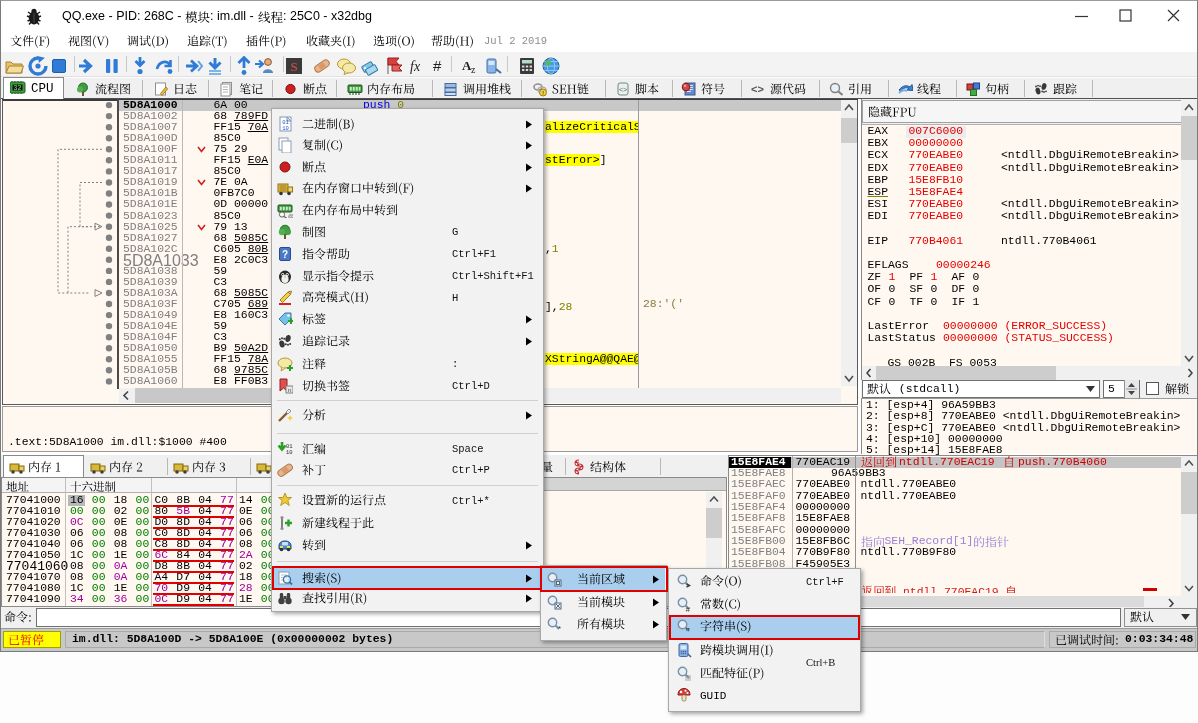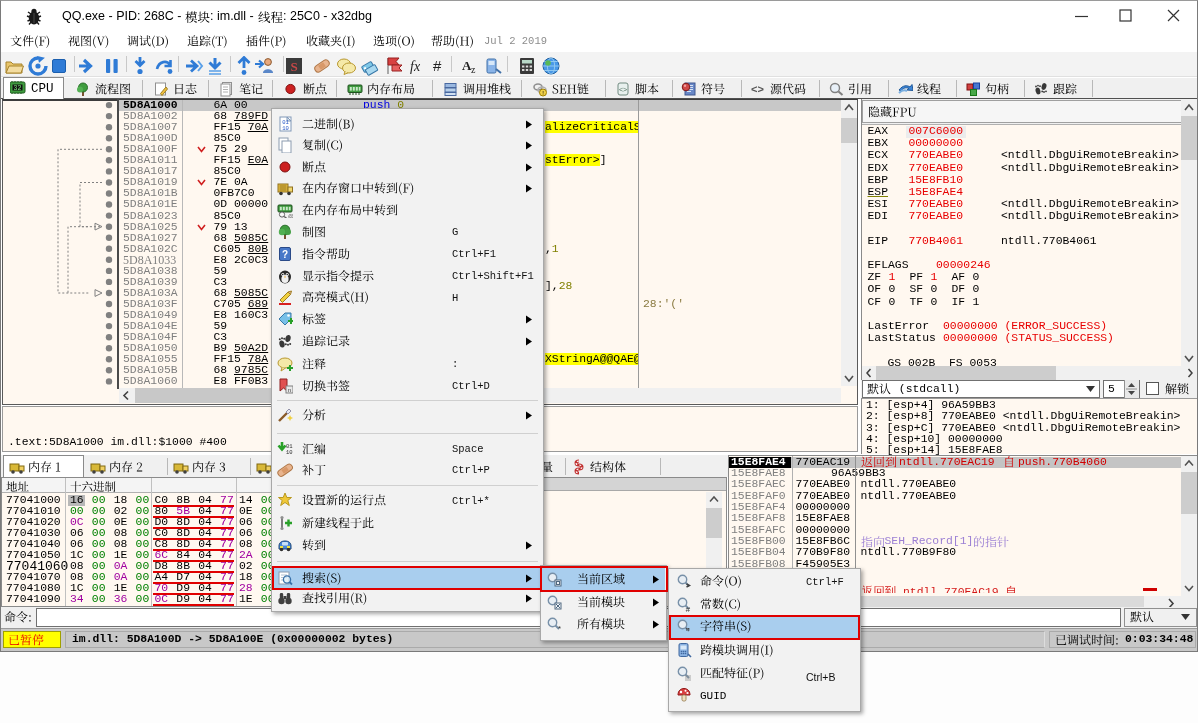--- a/index.html
+++ b/index.html
@@ -523,21 +523,21 @@
 <div style="position:absolute;left:213.5px;top:210.5px;font-family:'Liberation Mono',monospace;font-size:11.4px;line-height:11.4px;white-space:pre;color:#000;">85C0</div>
 <div style="position:absolute;left:123px;top:221.55px;font-family:'Liberation Mono',monospace;font-size:11.4px;line-height:11.4px;white-space:pre;color:#7f7f7f;">5D8A1025</div>
 <svg style="position:absolute;left:197px;top:223.55px;" width="9" height="7" viewBox="0 0 9 7">
     <path d="M1 1 L4.5 5.5 L8 1" stroke="#d02020" stroke-width="1.6" fill="none"></path>
   </svg>
 <div style="position:absolute;left:213.5px;top:221.55px;font-family:'Liberation Mono',monospace;font-size:11.4px;line-height:11.4px;white-space:pre;color:#000;">79 13</div>
 <div style="position:absolute;left:123px;top:232.60000000000002px;font-family:'Liberation Mono',monospace;font-size:11.4px;line-height:11.4px;white-space:pre;color:#7f7f7f;">5D8A1027</div>
 <div style="position:absolute;left:213.5px;top:232.60000000000002px;font-family:'Liberation Mono',monospace;font-size:11.4px;line-height:11.4px;white-space:pre;color:#000;">68 <span style="text-decoration:underline">5085C</span></div>
 <div style="position:absolute;left:123px;top:243.65px;font-family:'Liberation Mono',monospace;font-size:11.4px;line-height:11.4px;white-space:pre;color:#7f7f7f;">5D8A102C</div>
 <div style="position:absolute;left:213.5px;top:243.65px;font-family:'Liberation Mono',monospace;font-size:11.4px;line-height:11.4px;white-space:pre;color:#000;">C605 <span style="text-decoration:underline">80B</span></div>
-<div style="position:absolute;left:123px;top:254.70000000000002px;font-family:Liberation Serif, serif;font-size:12px;line-height:11.4px;white-space:pre;color:#7f7f7f;text-align:right;">5D8A1033</div>
+<div style="position:absolute;left:123px;top:254.70000000000002px;font-family:Liberation Sans, sans-serif;font-size:16px;line-height:11.4px;white-space:pre;color:#7f7f7f;text-align:right;">5D8A1033</div>
 <div style="position:absolute;left:213.5px;top:254.70000000000002px;font-family:'Liberation Mono',monospace;font-size:11.4px;line-height:11.4px;white-space:pre;color:#000;">E8 2C0C3</div>
 <div style="position:absolute;left:123px;top:265.75px;font-family:'Liberation Mono',monospace;font-size:11.4px;line-height:11.4px;white-space:pre;color:#7f7f7f;">5D8A1038</div>
 <div style="position:absolute;left:213.5px;top:265.75px;font-family:'Liberation Mono',monospace;font-size:11.4px;line-height:11.4px;white-space:pre;color:#000;">59</div>
 <div style="position:absolute;left:123px;top:276.8px;font-family:'Liberation Mono',monospace;font-size:11.4px;line-height:11.4px;white-space:pre;color:#7f7f7f;">5D8A1039</div>
 <div style="position:absolute;left:213.5px;top:276.8px;font-family:'Liberation Mono',monospace;font-size:11.4px;line-height:11.4px;white-space:pre;color:#000;">C3</div>
 <div style="position:absolute;left:123px;top:287.85px;font-family:'Liberation Mono',monospace;font-size:11.4px;line-height:11.4px;white-space:pre;color:#7f7f7f;">5D8A103A</div>
 <div style="position:absolute;left:213.5px;top:287.85px;font-family:'Liberation Mono',monospace;font-size:11.4px;line-height:11.4px;white-space:pre;color:#000;">68 <span style="text-decoration:underline">5085C</span></div>
 <div style="position:absolute;left:123px;top:298.9px;font-family:'Liberation Mono',monospace;font-size:11.4px;line-height:11.4px;white-space:pre;color:#7f7f7f;">5D8A103F</div>
 <div style="position:absolute;left:213.5px;top:298.9px;font-family:'Liberation Mono',monospace;font-size:11.4px;line-height:11.4px;white-space:pre;color:#000;">C705 <span style="text-decoration:underline">689</span></div>
 <div style="position:absolute;left:123px;top:309.95000000000005px;font-family:'Liberation Mono',monospace;font-size:11.4px;line-height:11.4px;white-space:pre;color:#7f7f7f;">5D8A1049</div>
@@ -553,21 +553,21 @@
 <div style="position:absolute;left:123px;top:365.20000000000005px;font-family:'Liberation Mono',monospace;font-size:11.4px;line-height:11.4px;white-space:pre;color:#7f7f7f;">5D8A105B</div>
 <div style="position:absolute;left:213.5px;top:365.20000000000005px;font-family:'Liberation Mono',monospace;font-size:11.4px;line-height:11.4px;white-space:pre;color:#000;">68 <span style="text-decoration:underline">9785C</span></div>
 <div style="position:absolute;left:123px;top:376.25px;font-family:'Liberation Mono',monospace;font-size:11.4px;line-height:11.4px;white-space:pre;color:#7f7f7f;">5D8A1060</div>
 <div style="position:absolute;left:213.5px;top:376.25px;font-family:'Liberation Mono',monospace;font-size:11.4px;line-height:11.4px;white-space:pre;color:#000;">E8 FF0B3</div>
 <div style="position:absolute;left:363px;top:100.0px;font-family:'Liberation Mono',monospace;font-size:11.4px;line-height:11.4px;white-space:pre;color:#000;"><span style="color:#0000e0">push</span> <span style="color:#808000">0</span></div>
 <div style="position:absolute;left:545px;top:121.19999999999999px;width:93.5px;height:11.4px;background:#ffff00;overflow:hidden"></div>
 <div style="position:absolute;left:545px;top:122.1px;font-family:'Liberation Mono',monospace;font-size:11.4px;line-height:11.4px;white-space:pre;color:#000;width:93px;overflow:hidden">alizeCriticalS</div>
 <div style="position:absolute;left:545px;top:154.35px;width:56px;height:11.4px;background:#ffff00"></div>
 <div style="position:absolute;left:545px;top:155.25px;font-family:'Liberation Mono',monospace;font-size:11.4px;line-height:11.4px;white-space:pre;color:#000;">stError&gt;<span style="background:#fff8f0">]</span></div>
 <div style="position:absolute;left:545px;top:243.65px;font-family:'Liberation Mono',monospace;font-size:11.4px;line-height:11.4px;white-space:pre;color:#000;">,<span style="color:#808000">1</span></div>
-<div style="position:absolute;left:545px;top:281px;font-family:'Liberation Mono',monospace;font-size:11.4px;line-height:11.4px;white-space:pre;color:#000;">],<span style="color:#808000">28</span></div>
+<div style="position:absolute;left:545px;top:302px;font-family:'Liberation Mono',monospace;font-size:11.4px;line-height:11.4px;white-space:pre;color:#000;">],<span style="color:#808000">28</span></div>
 <div style="position:absolute;left:643px;top:298.9px;font-family:'Liberation Mono',monospace;font-size:11.4px;line-height:11.4px;white-space:pre;color:#8a7a40;">28:'('</div>
 <div style="position:absolute;left:545px;top:353.25px;width:93.5px;height:11.4px;background:#ffff00;overflow:hidden"></div>
 <div style="position:absolute;left:545px;top:354.15px;font-family:'Liberation Mono',monospace;font-size:11.4px;line-height:11.4px;white-space:pre;color:#000;width:93px;overflow:hidden">XStringA@@QAE@</div>
 <div style="position:absolute;left:182px;top:100px;width:1px;height:288px;background:#b8b8b8"></div>
 <div style="position:absolute;left:638px;top:100px;width:1px;height:288px;background:#9a9a9a"></div>
 <div style="position:absolute;left:841px;top:100px;width:16px;height:286px;background:#f0f0f0"></div>
 <svg style="position:absolute;left:841px;top:100px;" width="16" height="16" viewBox="0 0 16 16">
     <path d="M4 10 L8 5 L12 10" stroke="#505050" stroke-width="1.6" fill="none"></path>
   </svg>
 <div style="position:absolute;left:841px;top:118px;width:16px;height:25px;background:#cdcdcd"></div>
@@ -1670,21 +1670,21 @@
         <use href="#u5339" x="0"></use>
         <use href="#u914D" x="125"></use>
         <use href="#u7279" x="250"></use>
         <use href="#u5F81" x="375"></use>
         <use href="#u0028" x="500"></use>
         <use href="#u0050" x="546"></use>
         <use href="#u0029" x="626"></use>
       </g>
     </svg>
   </div>
-<div style="position:absolute;left:806px;top:672px;font-family:Liberation Sans, sans-serif;font-size:10.5px;line-height:10.5px;white-space:pre;color:#111;">Ctrl+B</div>
+<div style="position:absolute;left:806px;top:658px;font-family:Liberation Serif, serif;font-size:10.5px;line-height:10.5px;white-space:pre;color:#111;">Ctrl+B</div>
 <svg style="position:absolute;left:676px;top:687px;" width="16" height="16" viewBox="0 0 16 16">
     <path d="M2 8 C2 3.5 5 1.5 8 1.5 C11 1.5 14 3.5 14 8 Z" fill="#d84040" stroke="#901818"></path>
     <circle cx="5" cy="5" r="1.2" fill="#fff"></circle>
     <circle cx="9.5" cy="3.8" r="1" fill="#fff"></circle>
     <circle cx="11.5" cy="6" r="1.1" fill="#fff"></circle>
     <rect x="6" y="8" width="4" height="6" rx="1.5" fill="#f0e0c0" stroke="#a08860"></rect>
   </svg>
 <div style="position:absolute;left:700px;top:690.5px;font-family:'Liberation Mono',monospace;font-size:11px;line-height:11px;white-space:pre;color:#000;">GUID</div>
 <svg width="0" height="0" style="position:absolute">
     <defs>

